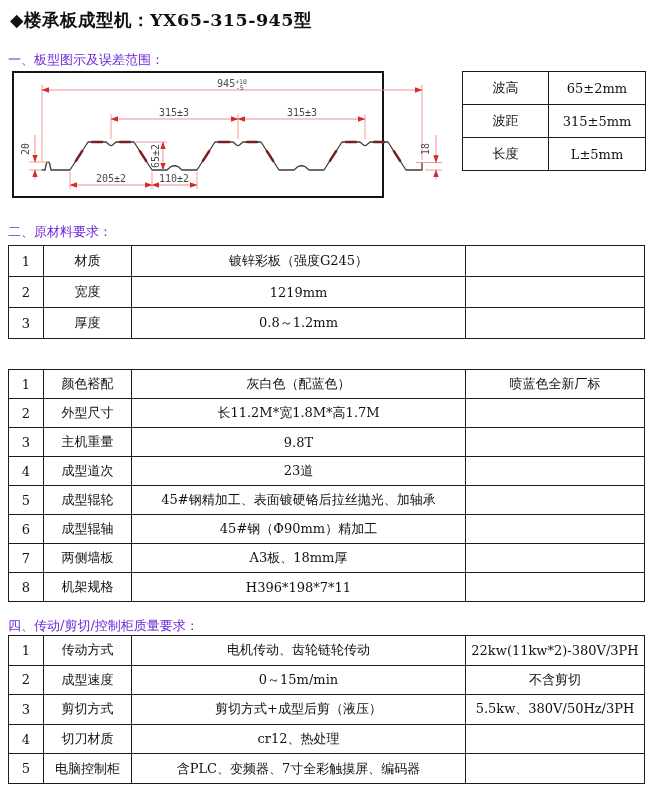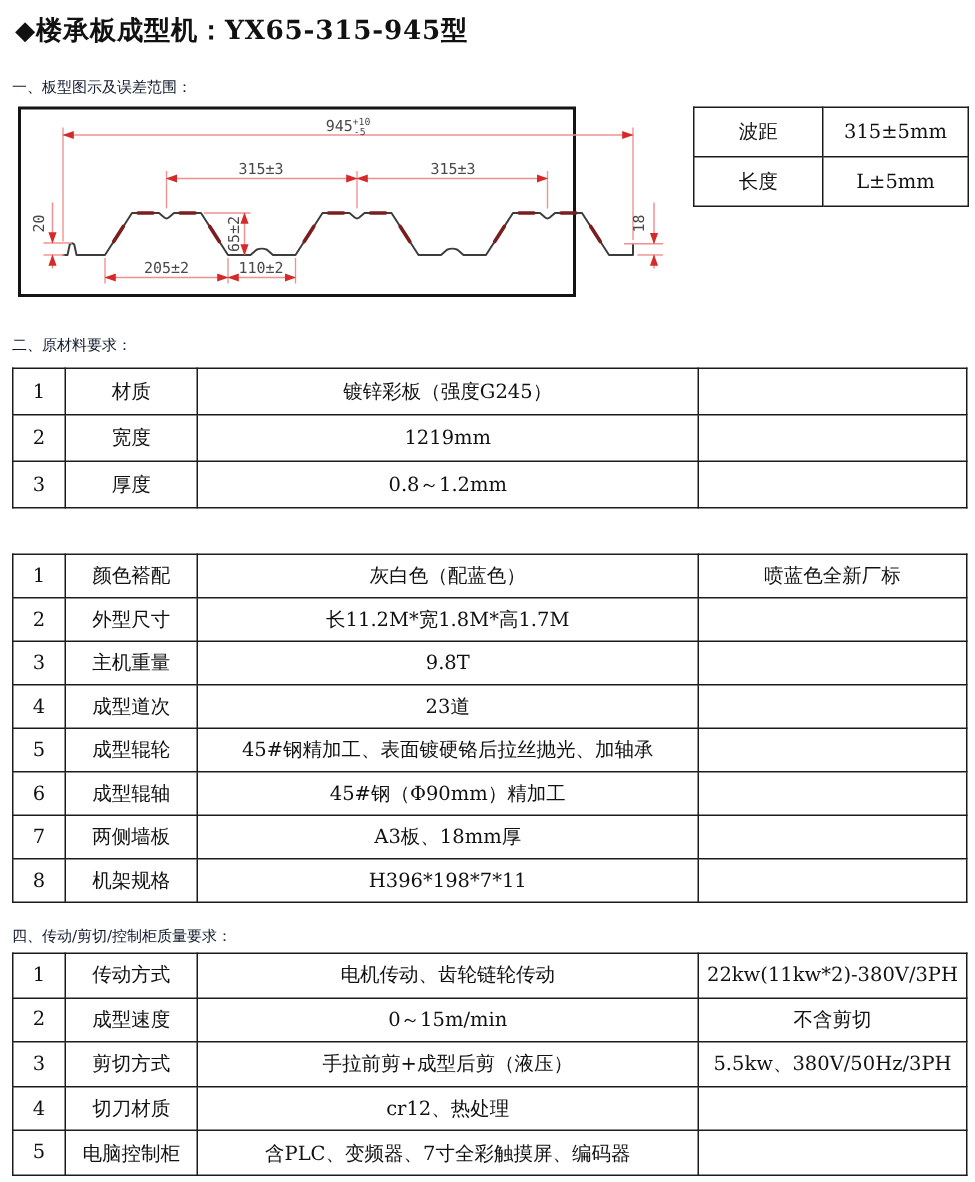--- a/index.html
+++ b/index.html
@@ -8,21 +8,21 @@
     --dim-text:#4a4a4a;
     --profile:#3c3c3c;
     --emboss:#7a1f1f;
     --border:#1c1c1c;
   }
   *{box-sizing:border-box;margin:0;padding:0;}
   html,body{width:650px;height:788px;background:#ffffff;overflow:hidden;}
   body{position:relative;font-family:"DejaVu Serif","Liberation Serif",serif;color:#111;}
 
   .page-title{position:absolute;left:10px;top:8px;font-size:17.5px;font-weight:bold;letter-spacing:.5px;}
-  .sec-heading{position:absolute;left:8px;font-size:10px;color:#0f172a;}
+  .sec-heading{position:absolute;left:8px;font-size:13px;color:#6d28d9;}
   #heading-plate{top:51px;}
   #heading-materials{top:223px;text-align:center;}
   #heading-machine{top:352px;margin-top:19px;}
   #heading-drive{top:617px;}
 
   .drawing-box{position:absolute;left:12px;top:71px;width:372px;height:127px;border:2px solid #141414;background:#fff;}
   .drawing-box svg{display:block;}
 
   table{border-collapse:collapse;table-layout:fixed;position:absolute;background:#fff;}
   td{border:1.5px solid var(--border);text-align:center;vertical-align:middle;
@@ -143,20 +143,24 @@
   </svg>
 </div>
 
 <table id="spec-table">
   <colgroup>
       <col style="width:86px">
       <col style="width:97px">
     </colgroup>
   <tbody>
       <tr>
+        <td>波高</td>
+        <td>65±2mm</td>
+      </tr>
+      <tr>
         <td>波距</td>
         <td>315±5mm</td>
       </tr>
       <tr>
         <td>长度</td>
         <td>L±5mm</td>
       </tr>
     </tbody>
 </table>
 
@@ -267,21 +271,21 @@
       </tr>
       <tr>
         <td>2</td>
         <td>成型速度</td>
         <td>0～15m/min</td>
         <td>不含剪切</td>
       </tr>
       <tr>
         <td>3</td>
         <td>剪切方式</td>
-        <td>手拉前剪+成型后剪（液压）</td>
+        <td>剪切方式+成型后剪（液压）</td>
         <td>5.5kw、380V/50Hz/3PH</td>
       </tr>
       <tr>
         <td>4</td>
         <td>切刀材质</td>
         <td>cr12、热处理</td>
         <td></td>
       </tr>
       <tr>
         <td>5</td>

